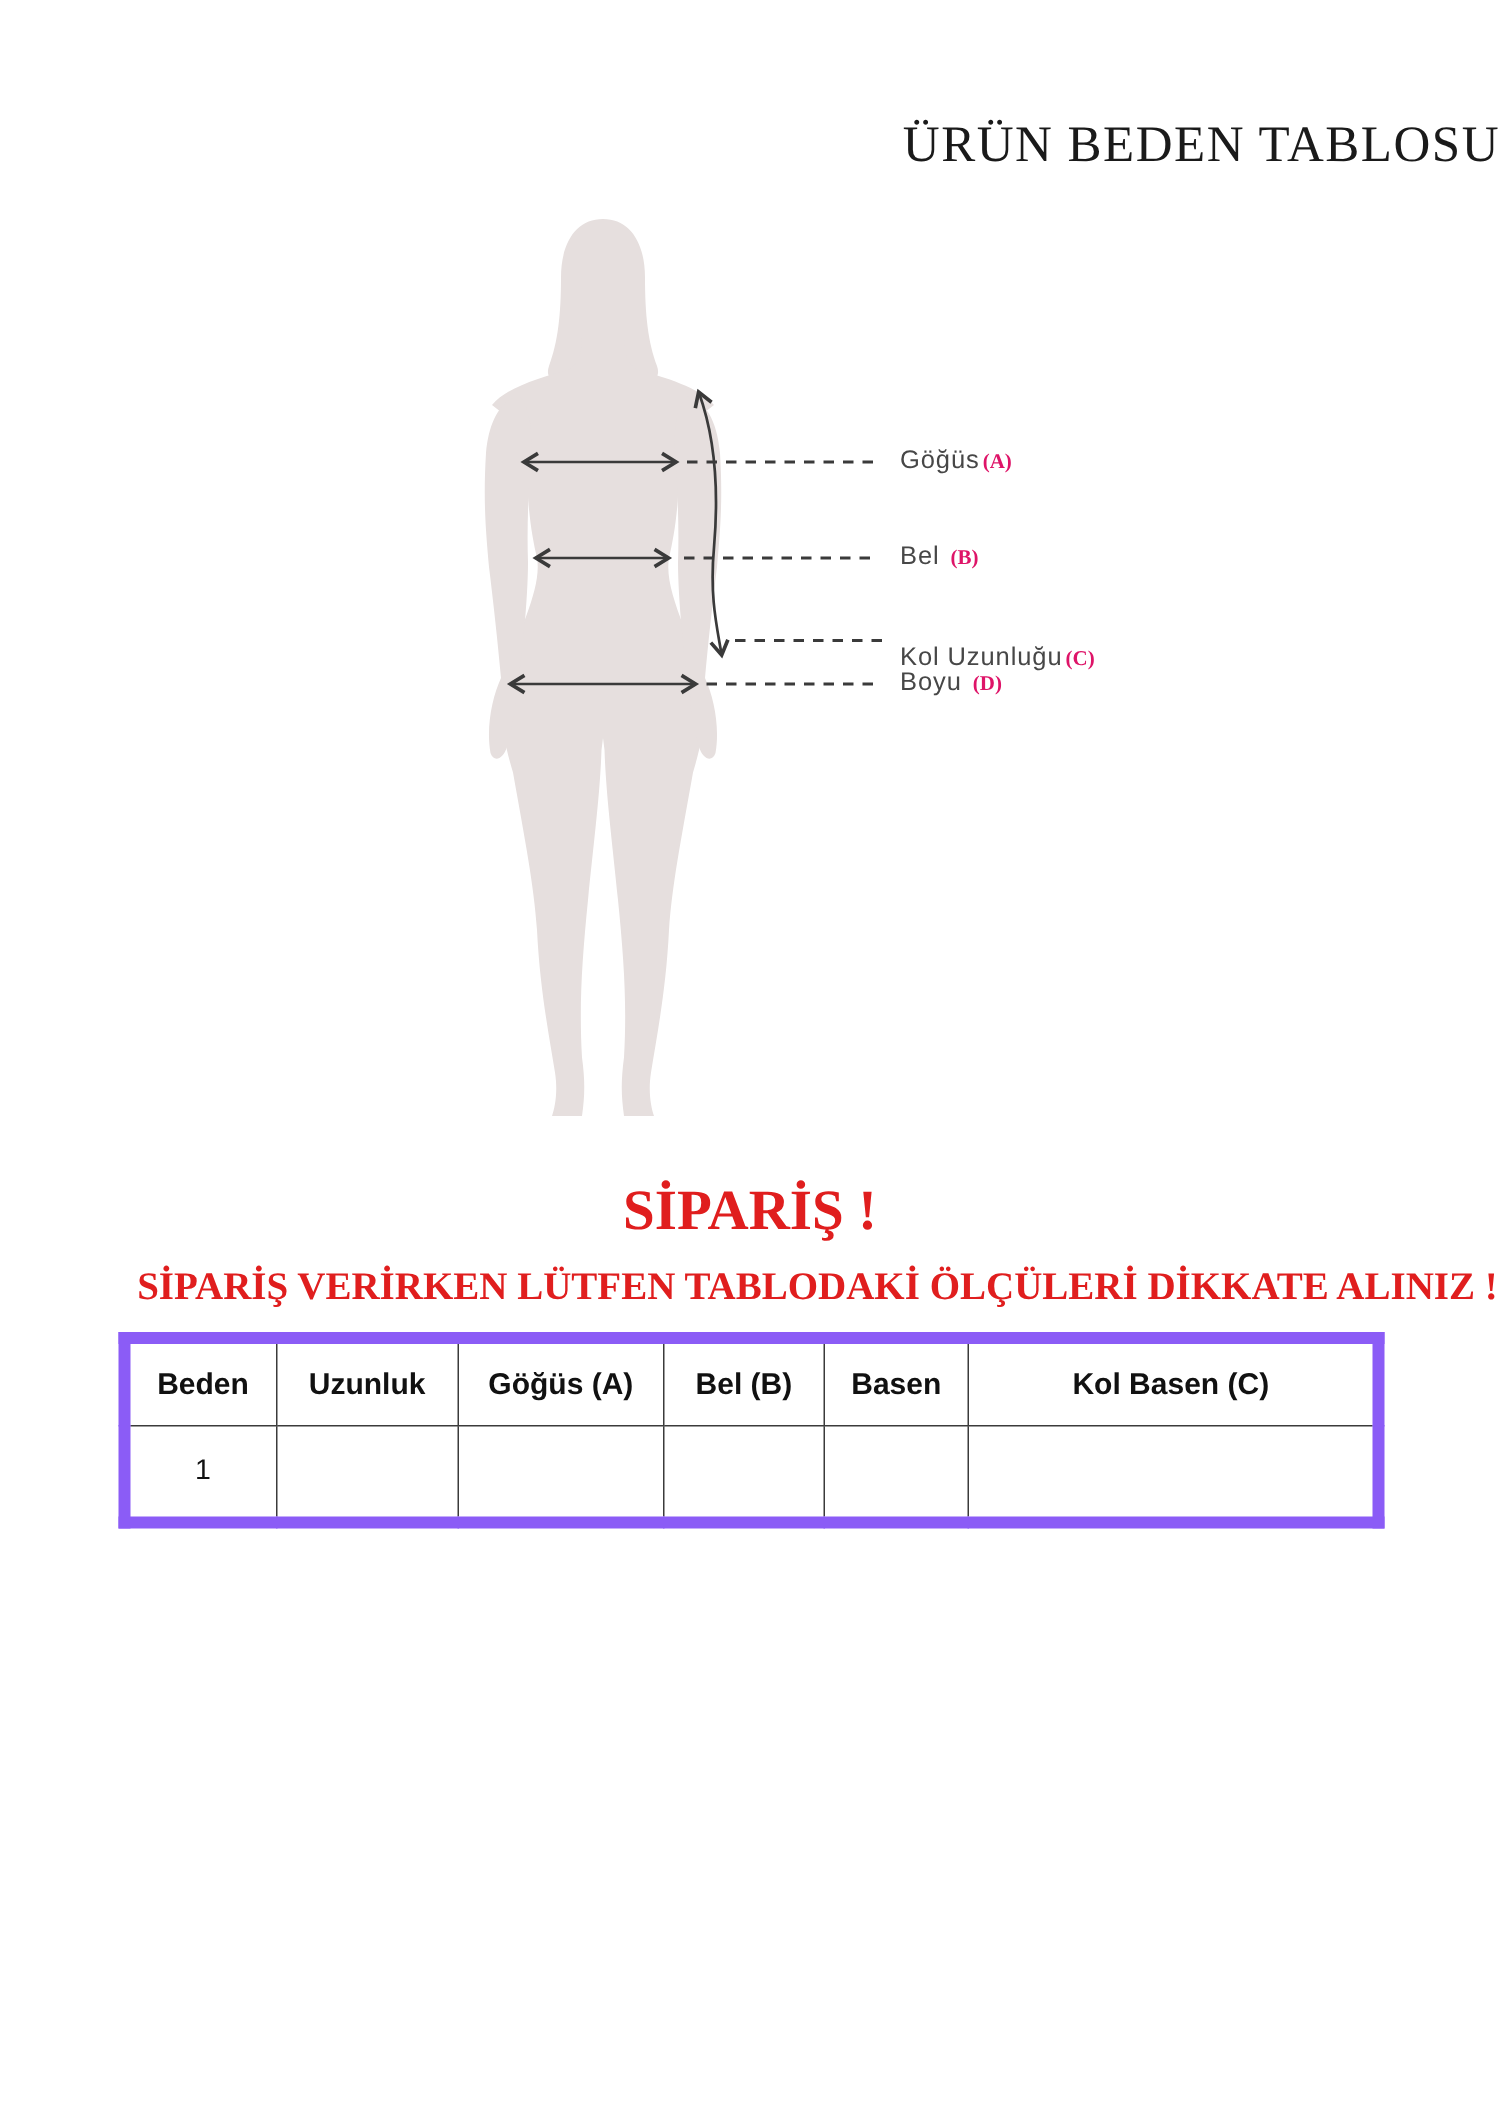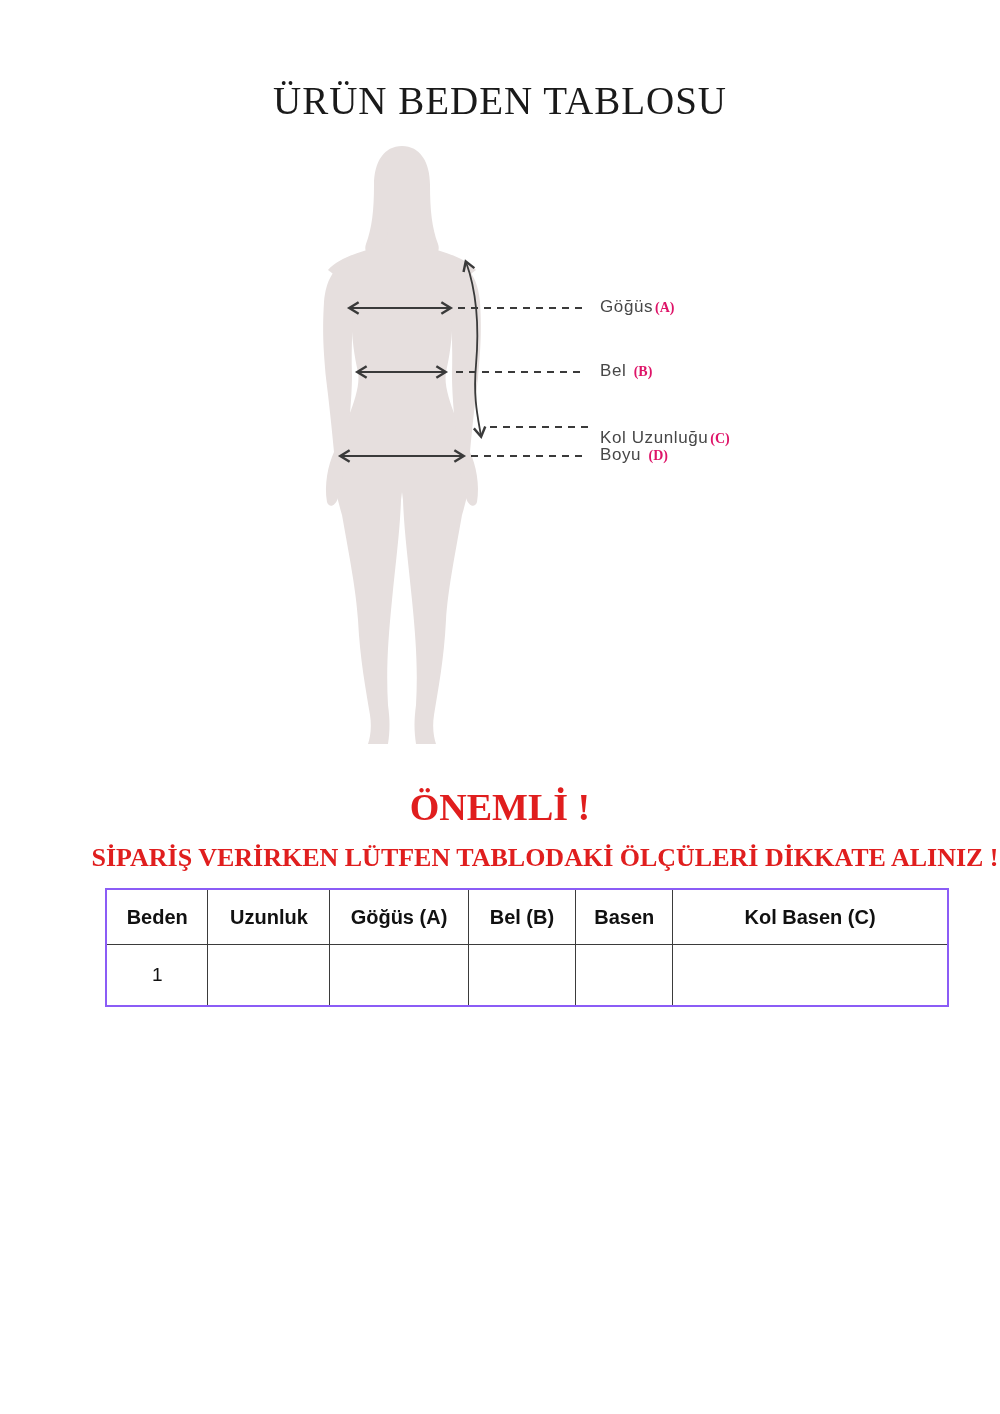--- a/index.html
+++ b/index.html
@@ -2,22 +2,22 @@
 <html><head>
 <meta charset="utf-8">
 <style>
   html,body{margin:0;padding:0;background:#ffffff;}
   #page{
     position:relative;width:1000px;height:1414px;background:#ffffff;
     font-family:"Liberation Sans",sans-serif;overflow:hidden;
   }
   
   .page-title{
-    position:absolute;top:78px;left:0;width:1000px;text-align:center;
-    font-family:"Liberation Serif",serif;font-size:39px;font-weight:400;
+    position:absolute;top:78px;left:0;width:1000px;text-align:right;
+    font-family:"Liberation Serif",serif;font-size:34px;font-weight:400;
     color:#1a1a1a;letter-spacing:1px;
   }
   
   .figure-svg{position:absolute;left:280px;top:130px;width:330px;height:630px;}
   
   .m-label{
     position:absolute;left:600px;white-space:nowrap;
     font-size:17px;color:#474747;letter-spacing:0.6px;
   }
   .m-label .code{
@@ -38,21 +38,21 @@
   
   .size-table{
     position:absolute;left:79px;top:888px;width:844px;
     border-collapse:collapse;table-layout:fixed;
     color:#111;
   }
   .size-table th,.size-table td{
     border:1px solid #3b3b3b;text-align:center;vertical-align:middle;
     overflow:hidden;
   }
-  .size-table{border:2px solid #8b5cf6;margin-left:26px;}
+  .size-table{border:8px solid #8b5cf6;}
   .size-table th{font-weight:700;font-size:20px;height:52px;}
   .size-table td{font-weight:400;font-size:19px;}
   .size-table tr.r1 td{height:53px;}
   .size-table tr.r2 td{height:58px;}
   .col-beden{width:12.1%;} .col-uzunluk{width:14.5%;} .col-gogus{width:16.4%;}
   .col-bel{width:12.8%;} .col-omuz{width:11.5%;} .col-kolboyu{width:32.7%;}
 </style>
 </head>
 <body>
 
@@ -117,21 +117,21 @@
   <div class="m-label" style="top:361px">
     <span>Bel</span> <span class="code" style="color: rgb(222, 20, 104);">(B)</span>
   </div>
   <div class="m-label" style="top:428px">
     <span>Kol Uzunluğu</span><span class="code" style="color: rgb(222, 20, 104);">(C)</span>
   </div>
   <div class="m-label" style="top:445px">
     <span>Boyu</span> <span class="code" style="color: rgb(222, 20, 104);">(D)</span>
   </div>
 
-  <div class="notice-heading" style="color: rgb(224, 30, 30);">ÖNEMLİ !</div>
+  <div class="notice-heading" style="color: rgb(224, 30, 30);">SİPARİŞ !</div>
   <div class="notice-warning" style="color: rgb(224, 30, 30);">SİPARİŞ VERİRKEN LÜTFEN TABLODAKİ ÖLÇÜLERİ DİKKATE ALINIZ !</div>
 
   <table class="size-table">
     <colgroup>
       <col class="col-beden">
         <col class="col-uzunluk">
         <col class="col-gogus">
       <col class="col-bel">
         <col class="col-omuz">
         <col class="col-kolboyu">

